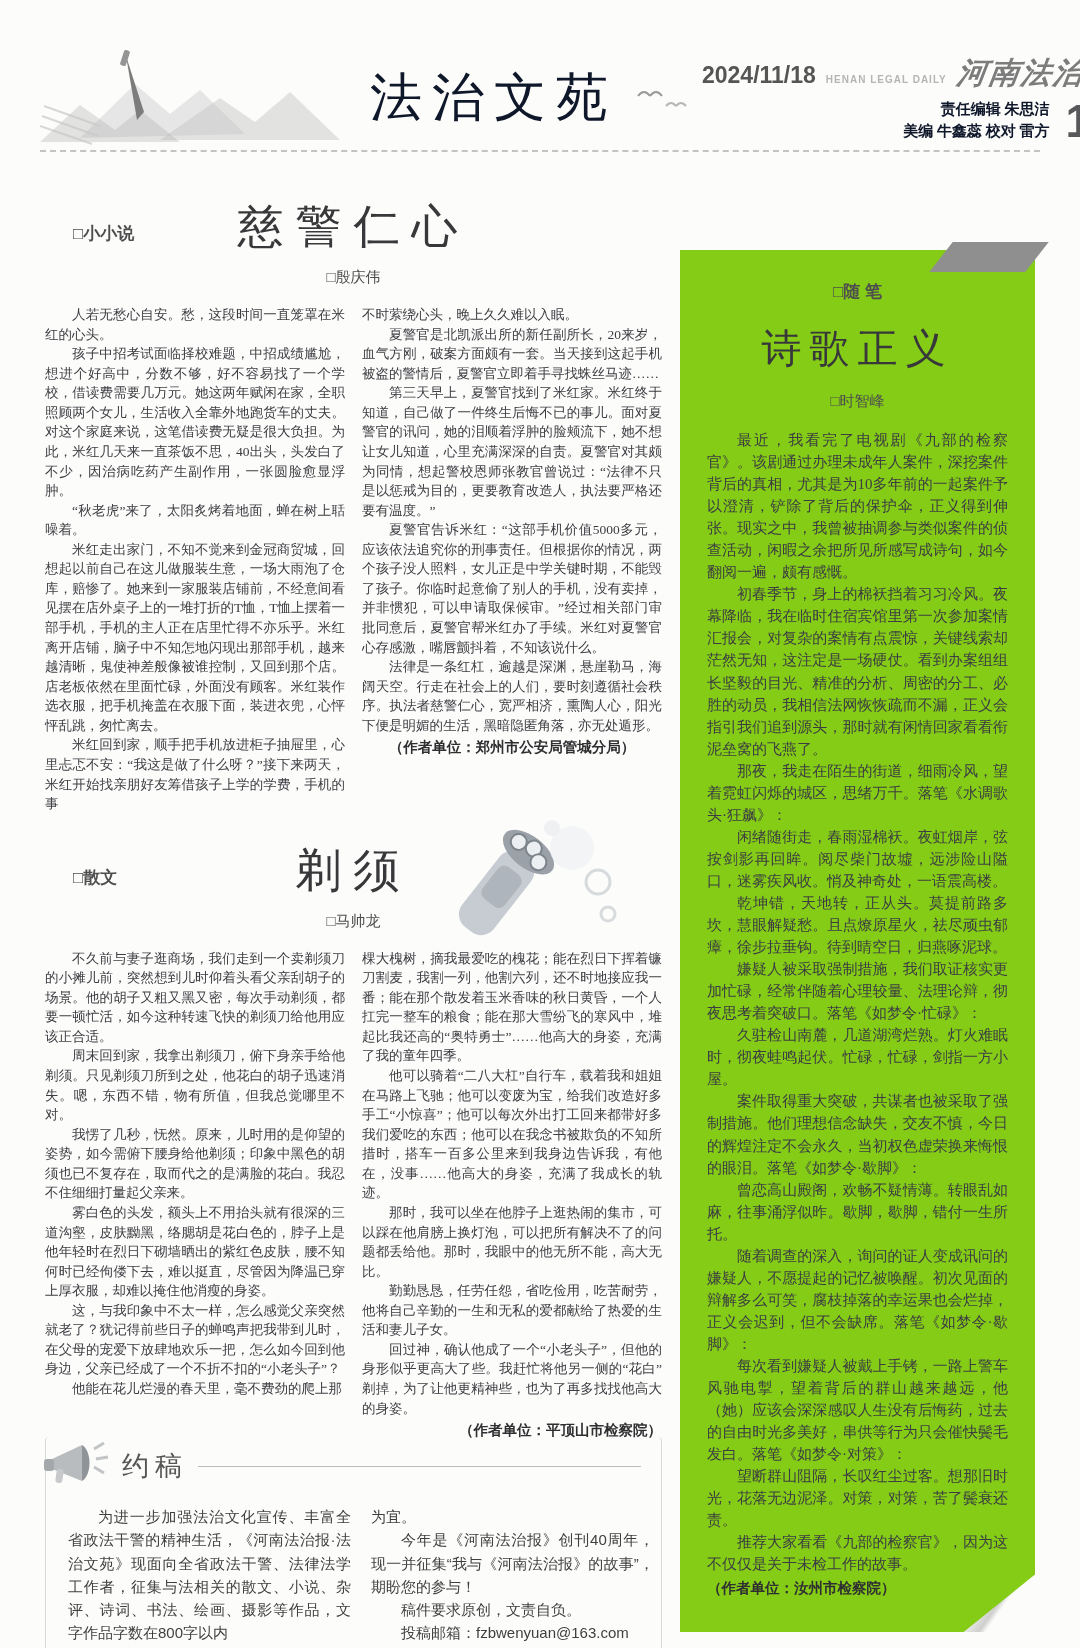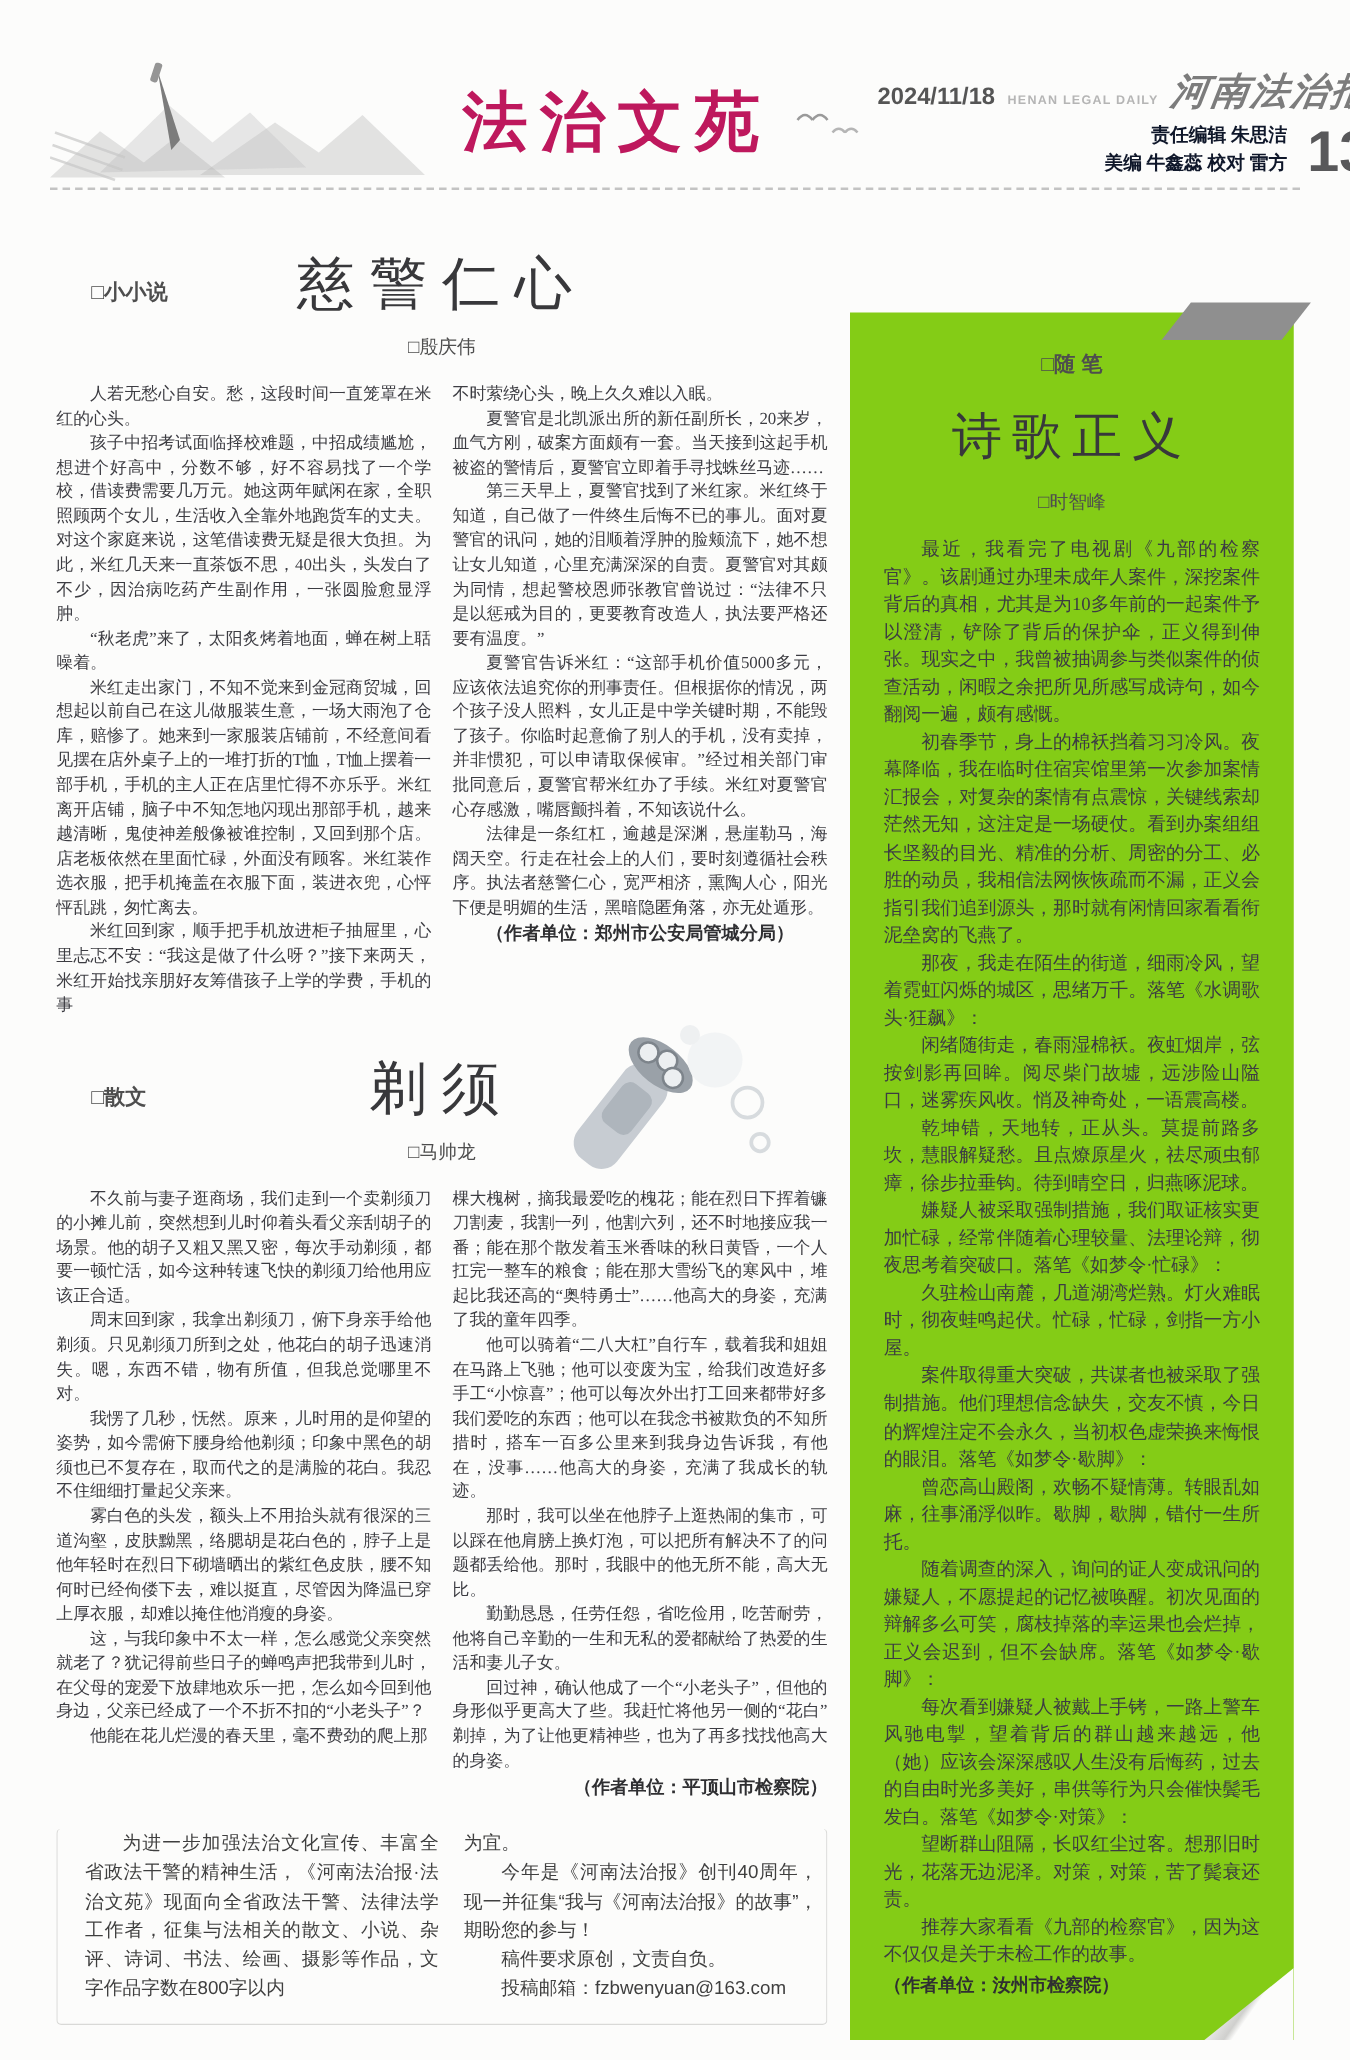--- a/index.html
+++ b/index.html
@@ -6,25 +6,25 @@
   html,body { background:#e8e8e8; }
   .page {
     position:relative; width:1080px; height:1648px; margin:0 auto;
     background:#fcfcfb; overflow:hidden; color:#3a3a3e;
     font-family:"Liberation Serif", serif;
   }
   
   .header { position:absolute; top:50px; left:40px; right:40px; height:96px; display:flex; align-items:center; }
   .header-art { width:330px; height:96px; flex:0 0 auto; opacity:.9; }
   .masthead { flex:1; display:flex; align-items:center; justify-content:center; gap:14px; }
-  .page-title { font-family:"Liberation Serif", serif; font-weight:700; font-size:52px; letter-spacing:10px; color:#be185d; white-space:nowrap; }
+  .page-title { font-family:"Liberation Serif", serif; font-weight:400; font-size:52px; letter-spacing:10px; color:#0f172a; white-space:nowrap; }
   .birds { width:70px; height:28px; }
   .header-right { flex:0 0 auto; display:flex; flex-direction:column; align-items:flex-end; gap:4px; }
   .hr-row1 { display:flex; align-items:baseline; gap:10px; }
-  .date { font-family:"Liberation Sans", sans-serif; font-weight:700; font-size:19px; color:#555; }
+  .date { font-family:"Liberation Sans", sans-serif; font-weight:700; font-size:23px; color:#555; }
   .paper-en { font-family:"Liberation Sans", sans-serif; font-weight:700; font-size:10px; color:#b5b5b5; letter-spacing:1px; }
   .paper-cn { font-family:"Liberation Serif", serif; font-style:italic; font-weight:700; font-size:30px; color:#7c7c7c; transform:skewX(-8deg); letter-spacing:2px; }
   .hr-row2 { display:flex; align-items:center; gap:16px; }
   .editors { text-align:right; font-family:Liberation Serif, serif; font-weight:700; font-size:15px; color:#0f172a; line-height:1.45; }
   .page-no { font-family:"Liberation Sans", sans-serif; font-weight:700; font-size:46px; color:#58585a; line-height:1; }
   .dash-rule { position:absolute; top:150px; left:40px; right:40px; border-top:2px dashed #c3c3c3; }
   
   .main { position:absolute; top:170px; left:45px; right:45px; display:flex; gap:18px; }
   .left-col { width:617px; flex:0 0 auto; }
   
@@ -173,20 +173,31 @@
                 <p>那时，我可以坐在他脖子上逛热闹的集市，可以踩在他肩膀上换灯泡，可以把所有解决不了的问题都丢给他。那时，我眼中的他无所不能，高大无比。</p>
                 <p>勤勤恳恳，任劳任怨，省吃俭用，吃苦耐劳，他将自己辛勤的一生和无私的爱都献给了热爱的生活和妻儿子女。</p>
                 <p>回过神，确认他成了一个“小老头子”，但他的身形似乎更高大了些。我赶忙将他另一侧的“花白”剃掉，为了让他更精神些，也为了再多找找他高大的身姿。</p>
               </div>
             <div class="attr right">（作者单位：平顶山市检察院）</div>
           </div>
         </div>
       </section>
 
       <section class="callout">
+        <div class="co-head">
+          <svg class="mega" viewBox="0 0 74 58">
+            <path d="M14 22 L44 8 L44 44 L14 32 Z" fill="#b9bcbf"></path>
+            <path d="M44 8 C54 14 54 38 44 44 Z" fill="#8f9498"></path>
+            <rect x="6" y="22" width="10" height="12" rx="3" fill="#a5a8ab"></rect>
+            <rect x="18" y="32" width="7" height="14" rx="3" fill="#c7c9cb" transform="rotate(8 21 39)"></rect>
+            <path d="M56 12 L66 6 M58 22 L70 20 M56 30 L66 36" stroke="#c2c4c6" stroke-width="3" fill="none"></path>
+          </svg>
+          <span class="co-title">约稿</span>
+          <div class="co-rule"></div>
+        </div>
         <div class="co-body">
           <div class="co-col">
             <p>为进一步加强法治文化宣传、丰富全省政法干警的精神生活，《河南法治报·法治文苑》现面向全省政法干警、法律法学工作者，征集与法相关的散文、小说、杂评、诗词、书法、绘画、摄影等作品，文字作品字数在800字以内</p>
           </div>
           <div class="co-col cont">
               <p>为宜。</p>
               <p>今年是《河南法治报》创刊40周年，现一并征集“我与《河南法治报》的故事”，期盼您的参与！</p>
               <p>稿件要求原创，文责自负。</p>
               <p>投稿邮箱：fzbwenyuan@163.com</p>
             </div>

